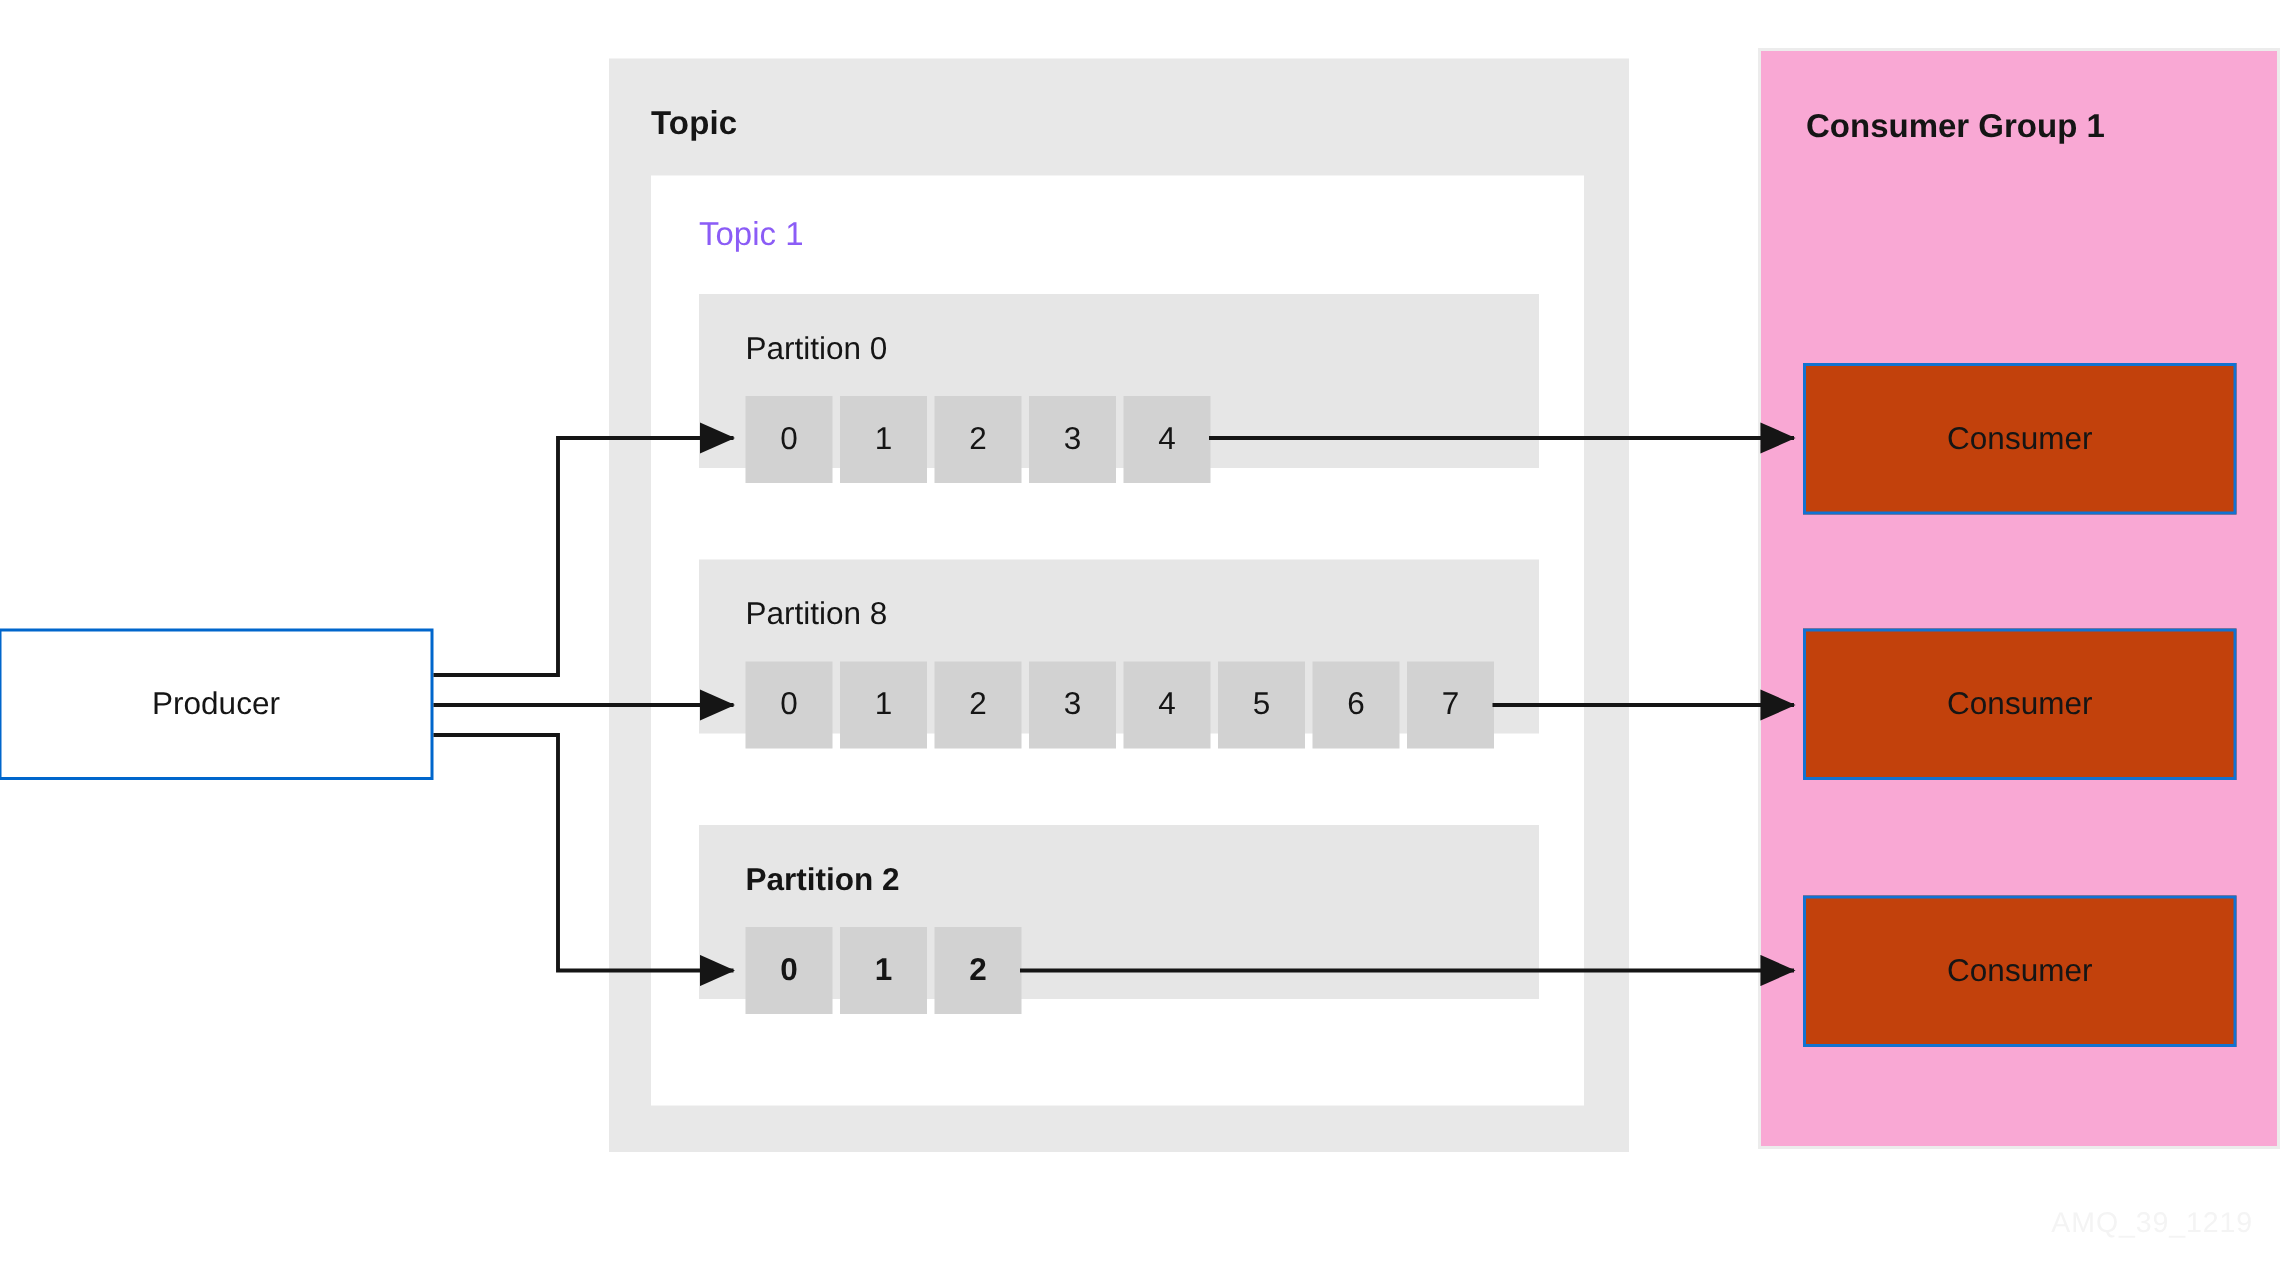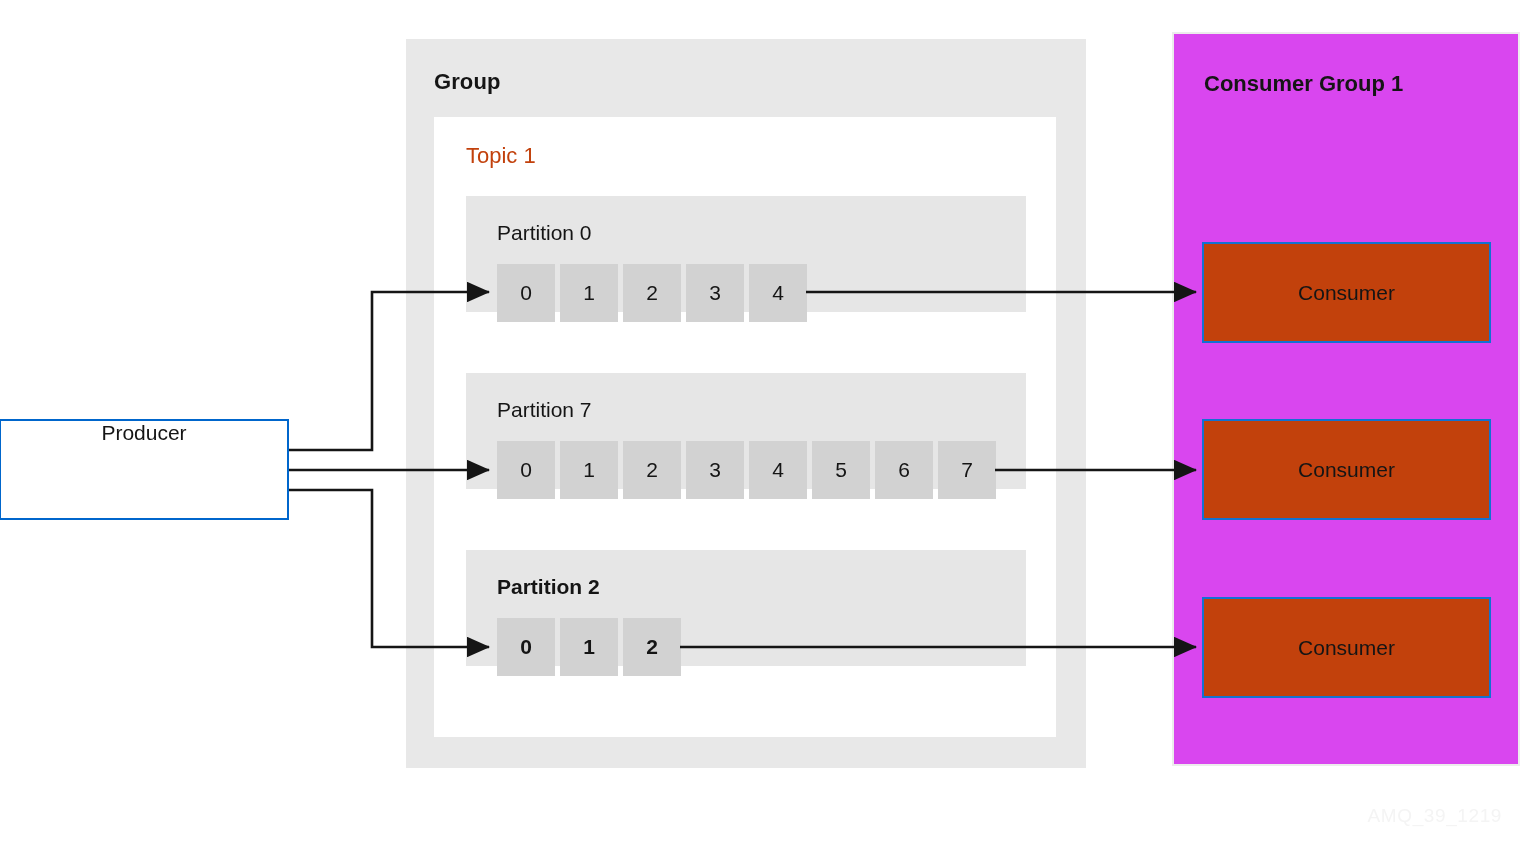--- a/index.html
+++ b/index.html
@@ -42,21 +42,21 @@
   .topic-box {
     left: 434px; top: 117px;
     width: 622px; height: 620px;
     background: #ffffff;
   }
   .topic-title {
     position: absolute;
     left: 32px; top: 26px;
     font-size: 22px;
     font-weight: normal;
-    color: #c2410c;
+    color: #8b5cf6;
   }
 
   
   .partition-box {
     left: 466px;
     width: 560px;
     height: 116px;
     background: #e6e6e6;
   }
   .partition-0 { top: 196px; }
@@ -90,31 +90,31 @@
     box-sizing: border-box;
   }
 
   
   .producer-box {
     left: -1px; top: 419px;
     width: 290px; height: 101px;
     background: #ffffff;
     border: 2px solid #0066cc;
     display: flex;
-    align-items: flex-start;
+    align-items: center;
     justify-content: center;
     font-size: 21px;
     color: #151515;
   }
 
   
   .cgroup-box {
     left: 1172px; top: 32px;
     width: 348px; height: 734px;
-    background: #d946ef;
+    background: #f9a8d4;
     border: 2px solid #ececec;
   }
   .cgroup-title {
     position: absolute;
     left: 30px; top: 37px;
     font-size: 22px;
     font-weight: bold;
     color: #151515;
     white-space: nowrap;
   }
@@ -151,40 +151,40 @@
     letter-spacing: 0.6px;
     white-space: nowrap;
   }
 </style>
 </head>
 <body>
 
 <div id="stage">
 
   <div class="abs broker-box">
-    <div class="broker-title">Group</div>
+    <div class="broker-title">Topic</div>
   </div>
 
   <div class="abs topic-box">
     <div class="topic-title">Topic 1</div>
   </div>
 
   <div class="abs partition-box partition-0">
     <div class="partition-title">Partition 0</div>
     <div class="msg-row">
       <div class="msg-cell">0</div>
       <div class="msg-cell">1</div>
       <div class="msg-cell">2</div>
       <div class="msg-cell">3</div>
       <div class="msg-cell">4</div>
     </div>
   </div>
 
   <div class="abs partition-box partition-1">
-    <div class="partition-title">Partition 7</div>
+    <div class="partition-title">Partition 8</div>
     <div class="msg-row">
       <div class="msg-cell">0</div>
       <div class="msg-cell">1</div>
       <div class="msg-cell">2</div>
       <div class="msg-cell">3</div>
       <div class="msg-cell">4</div>
       <div class="msg-cell">5</div>
       <div class="msg-cell">6</div>
       <div class="msg-cell">7</div>
     </div>

